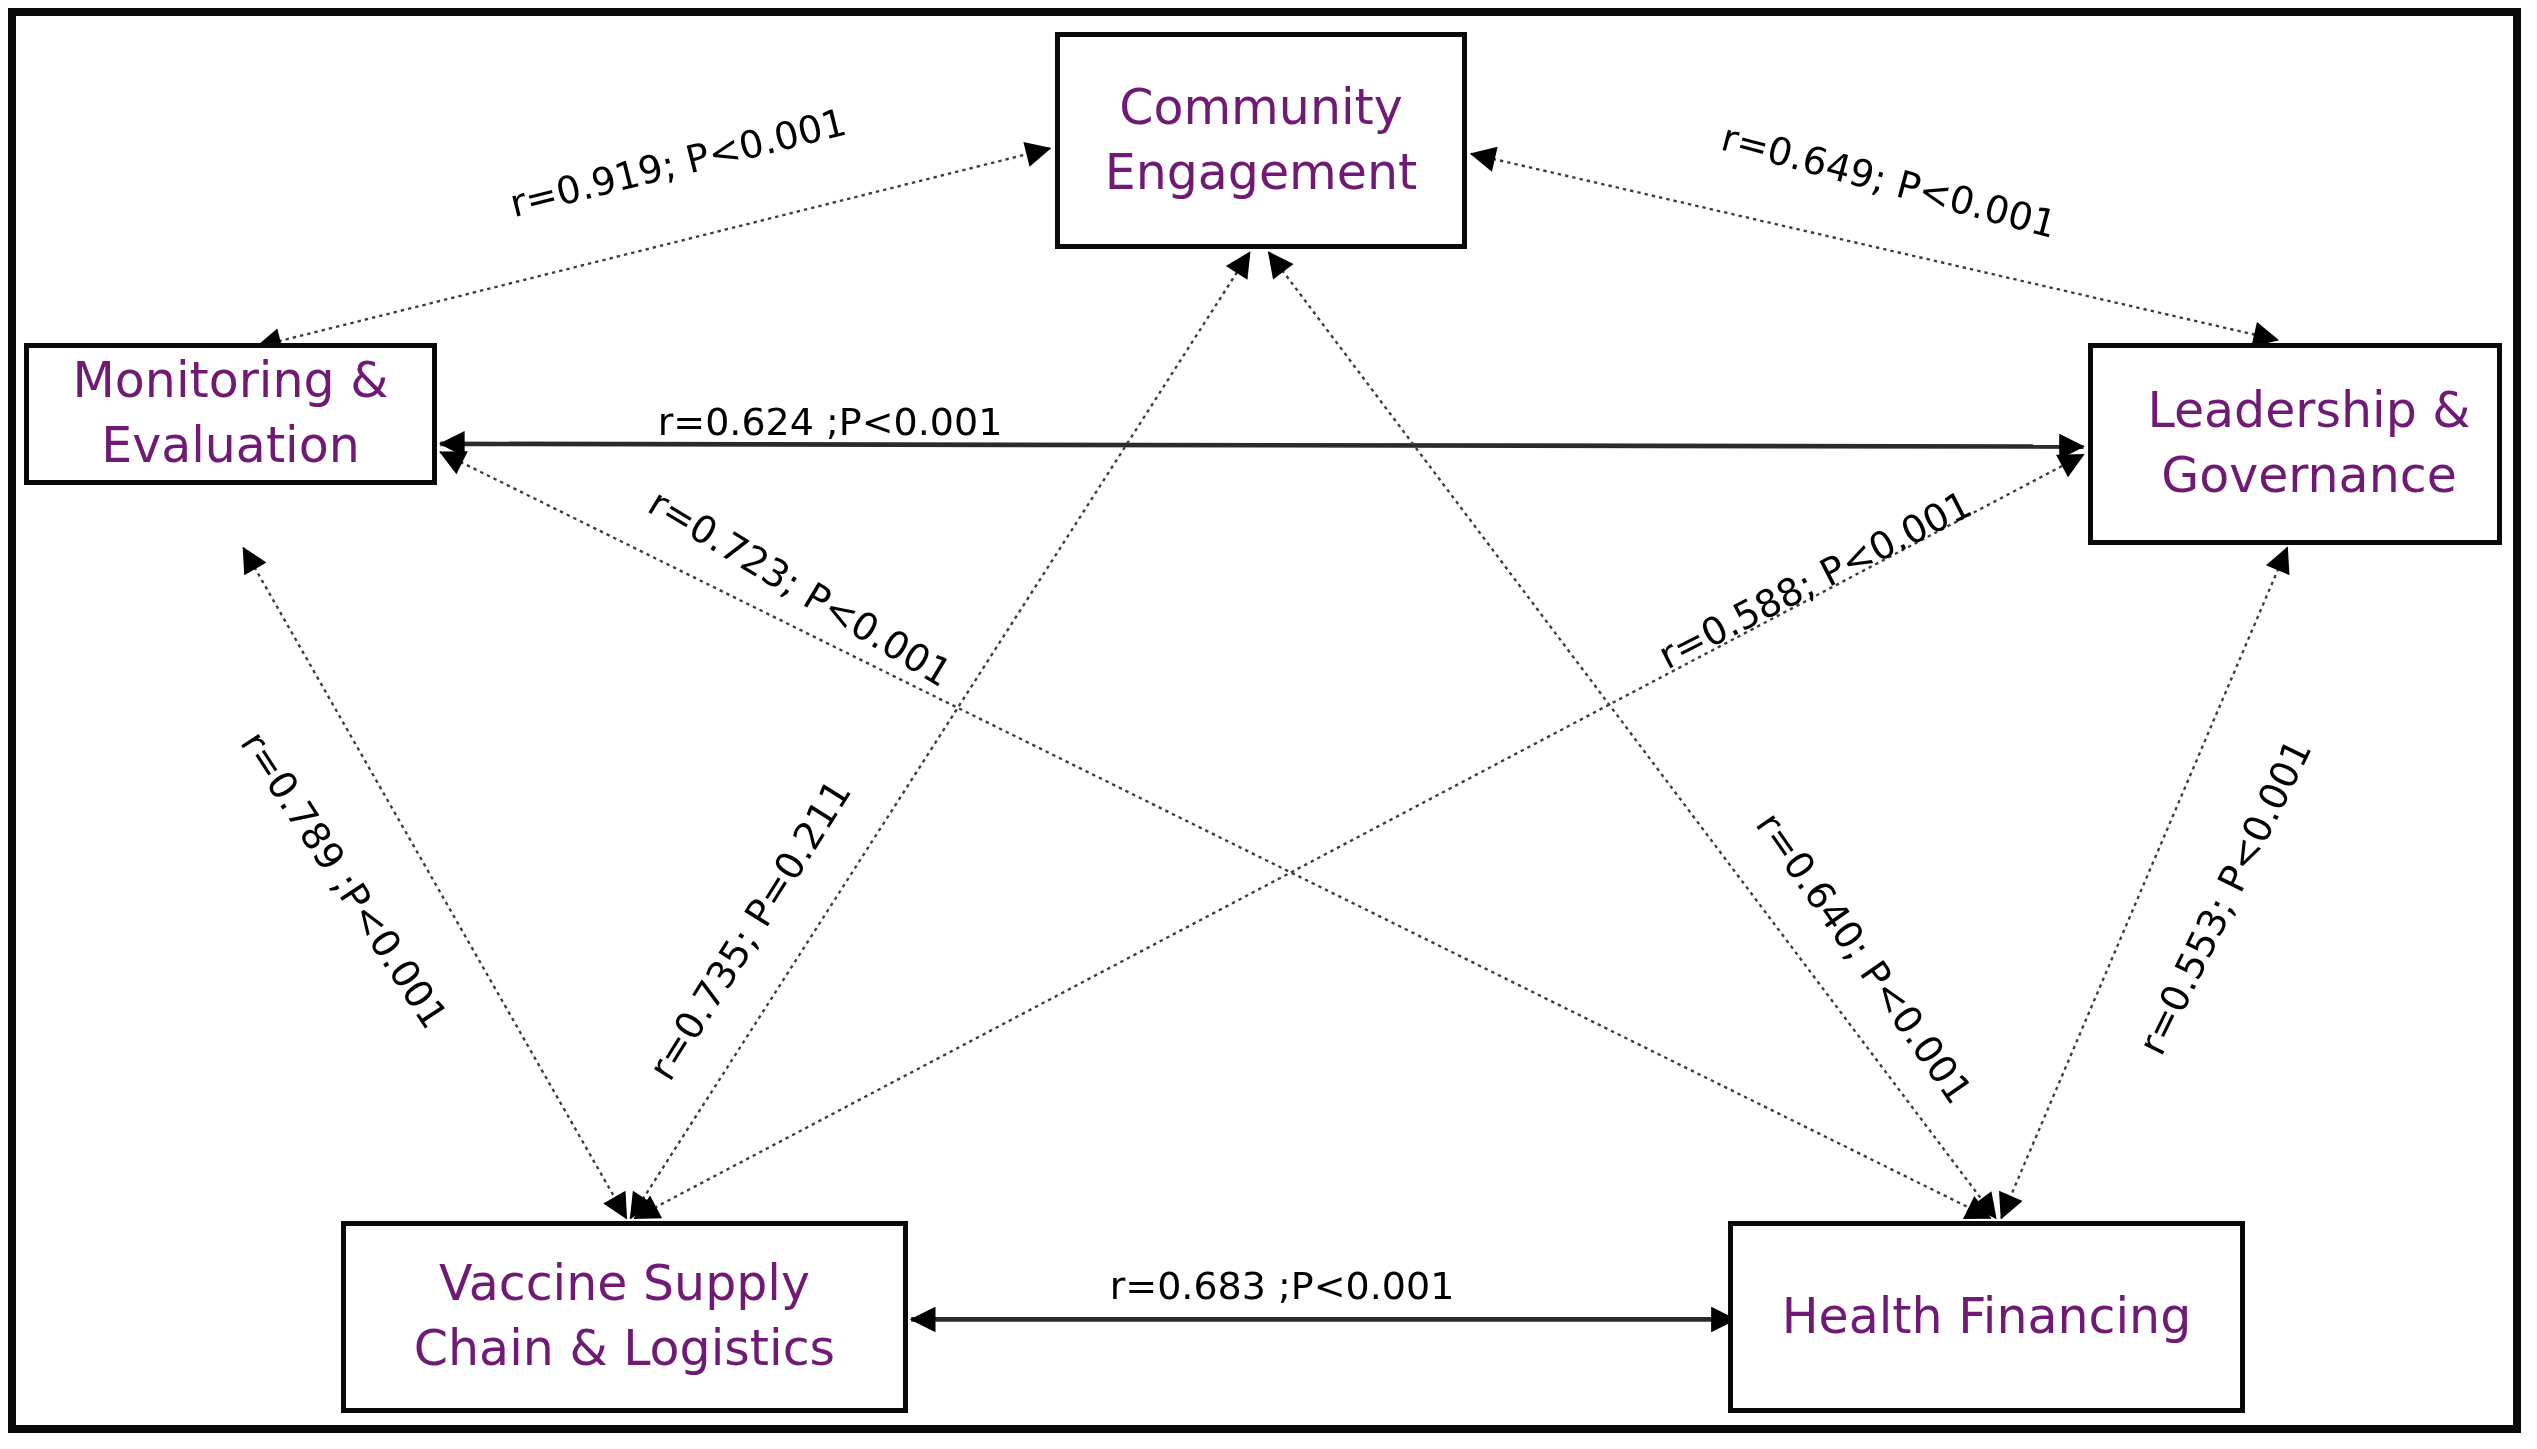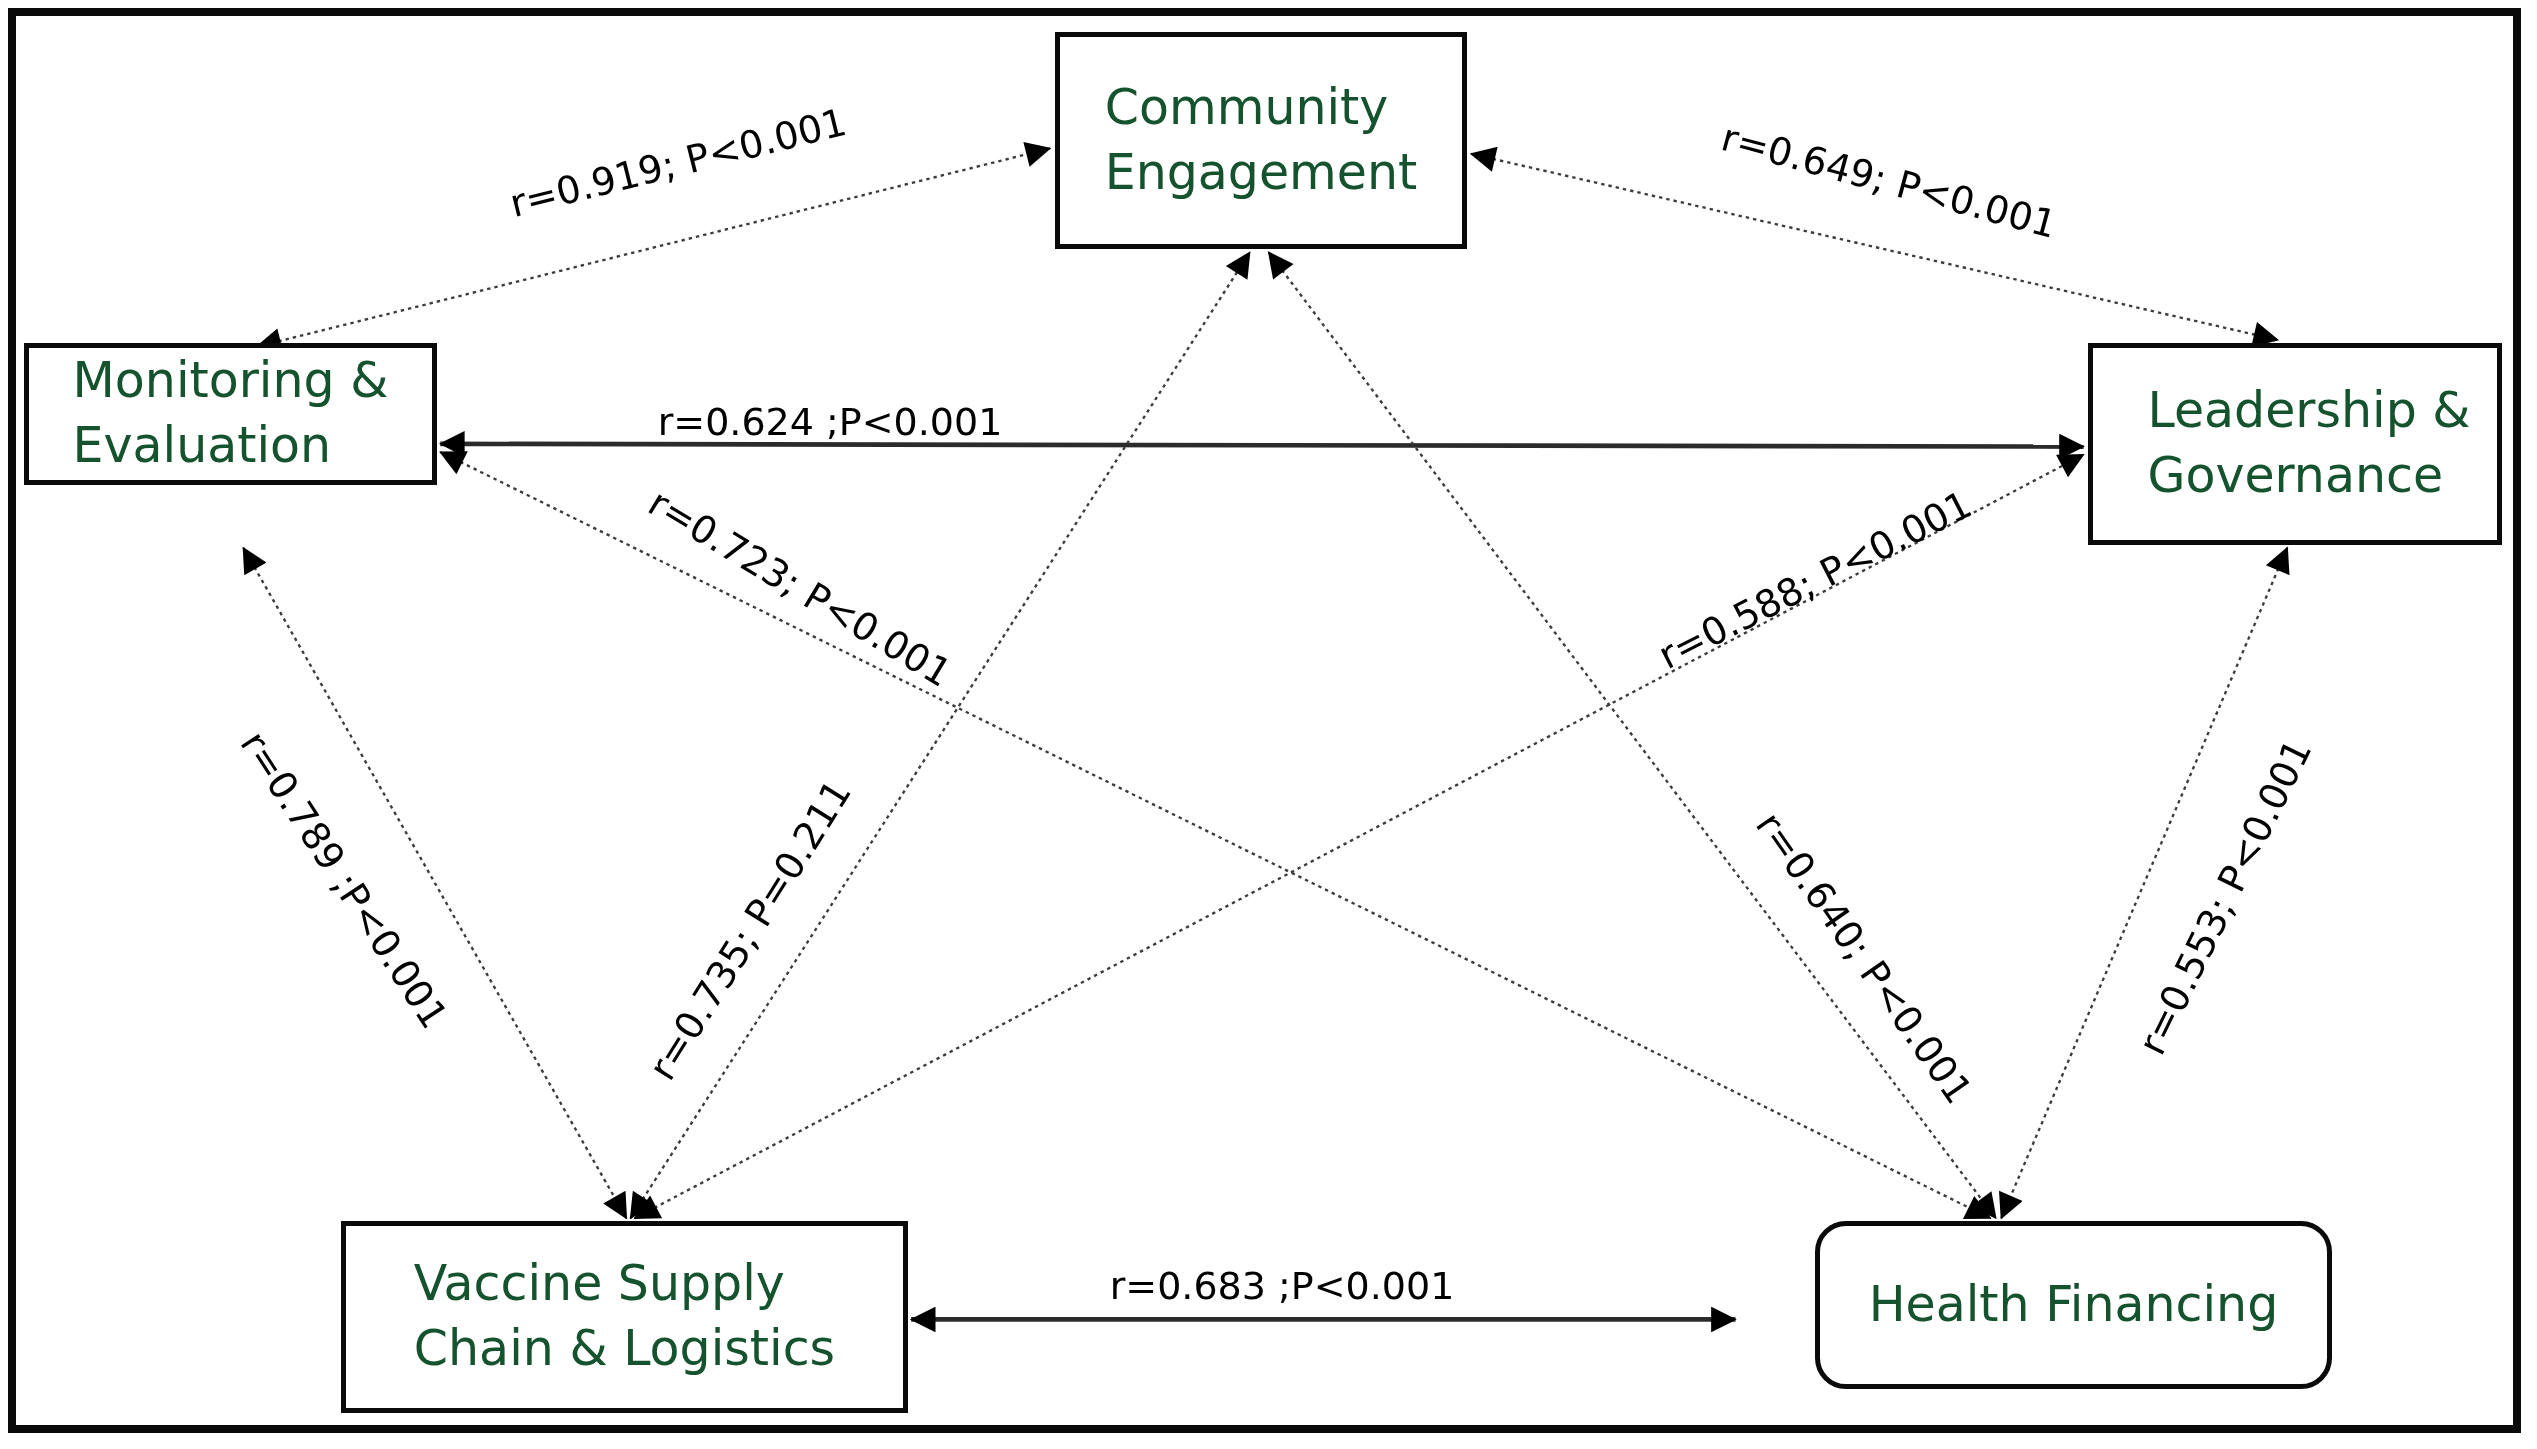--- a/index.html
+++ b/index.html
@@ -29,24 +29,25 @@
     position: absolute;
     left: 0; top: 0;
     width: 2538px;
     height: 1449px;
   }
   .node {
     position: absolute;
     box-sizing: border-box;
     border: 5.4px solid #0a0a0a;
     background: #ffffff;
-    color: #14532d;
+    color: #701a75;
     display: flex;
     align-items: center;
     justify-content: center;
+    text-align: center;
     white-space: pre-line;
     font-size: 49px;
     line-height: 1.32;
   }
   .edge-label {
     position: absolute;
     color: #000000;
     font-size: 38px;
     white-space: nowrap;
     transform: translate(-50%, -50%) rotate(var(--rot, 0deg));
@@ -89,21 +90,21 @@
   <div class="frame"></div>
 
   <div class="node" style="left:1055px; top:32px; width:412px; height:217px;">Community
 Engagement</div>
   <div class="node" style="left:24px; top:343px; width:413px; height:142px;">Monitoring &amp;
 Evaluation</div>
   <div class="node" style="left:2088px; top:343px; width:414px; height:202px;padding-left:28px;">Leadership &amp;
 Governance</div>
   <div class="node" style="left:341px; top:1221px; width:567px; height:192px;">Vaccine Supply
 Chain &amp; Logistics</div>
-  <div class="node" style="left:1815px; top:1221px; width:517px; height:168px;border-radius:31px;">Health Financing</div>
+  <div class="node" style="left:1728px; top:1221px; width:517px; height:192px;">Health Financing</div>
 
   <div class="edge-label" style="left:678px; top:163px; --rot:-14deg;">r=0.919; P&lt;0.001</div>
   <div class="edge-label" style="left:1889px; top:181px; --rot:15deg;">r=0.649; P&lt;0.001</div>
   <div class="edge-label" style="left:830px; top:422px; --rot:0deg;">r=0.624 ;P&lt;0.001</div>
   <div class="edge-label" style="left:800px; top:588px; --rot:31deg;">r=0.723; P&lt;0.001</div>
   <div class="edge-label" style="left:1815px; top:580px; --rot:-27deg;">r=0.588; P&lt;0.001</div>
   <div class="edge-label" style="left:344px; top:880px; --rot:57deg;">r=0.789 ;P&lt;0.001</div>
   <div class="edge-label" style="left:750px; top:930px; --rot:-58deg;">r=0.735; P=0.211</div>
   <div class="edge-label" style="left:1864px; top:958px; --rot:55deg;">r=0.640; P&lt;0.001</div>
   <div class="edge-label" style="left:2225px; top:897px; --rot:-64deg;">r=0.553; P&lt;0.001</div>

